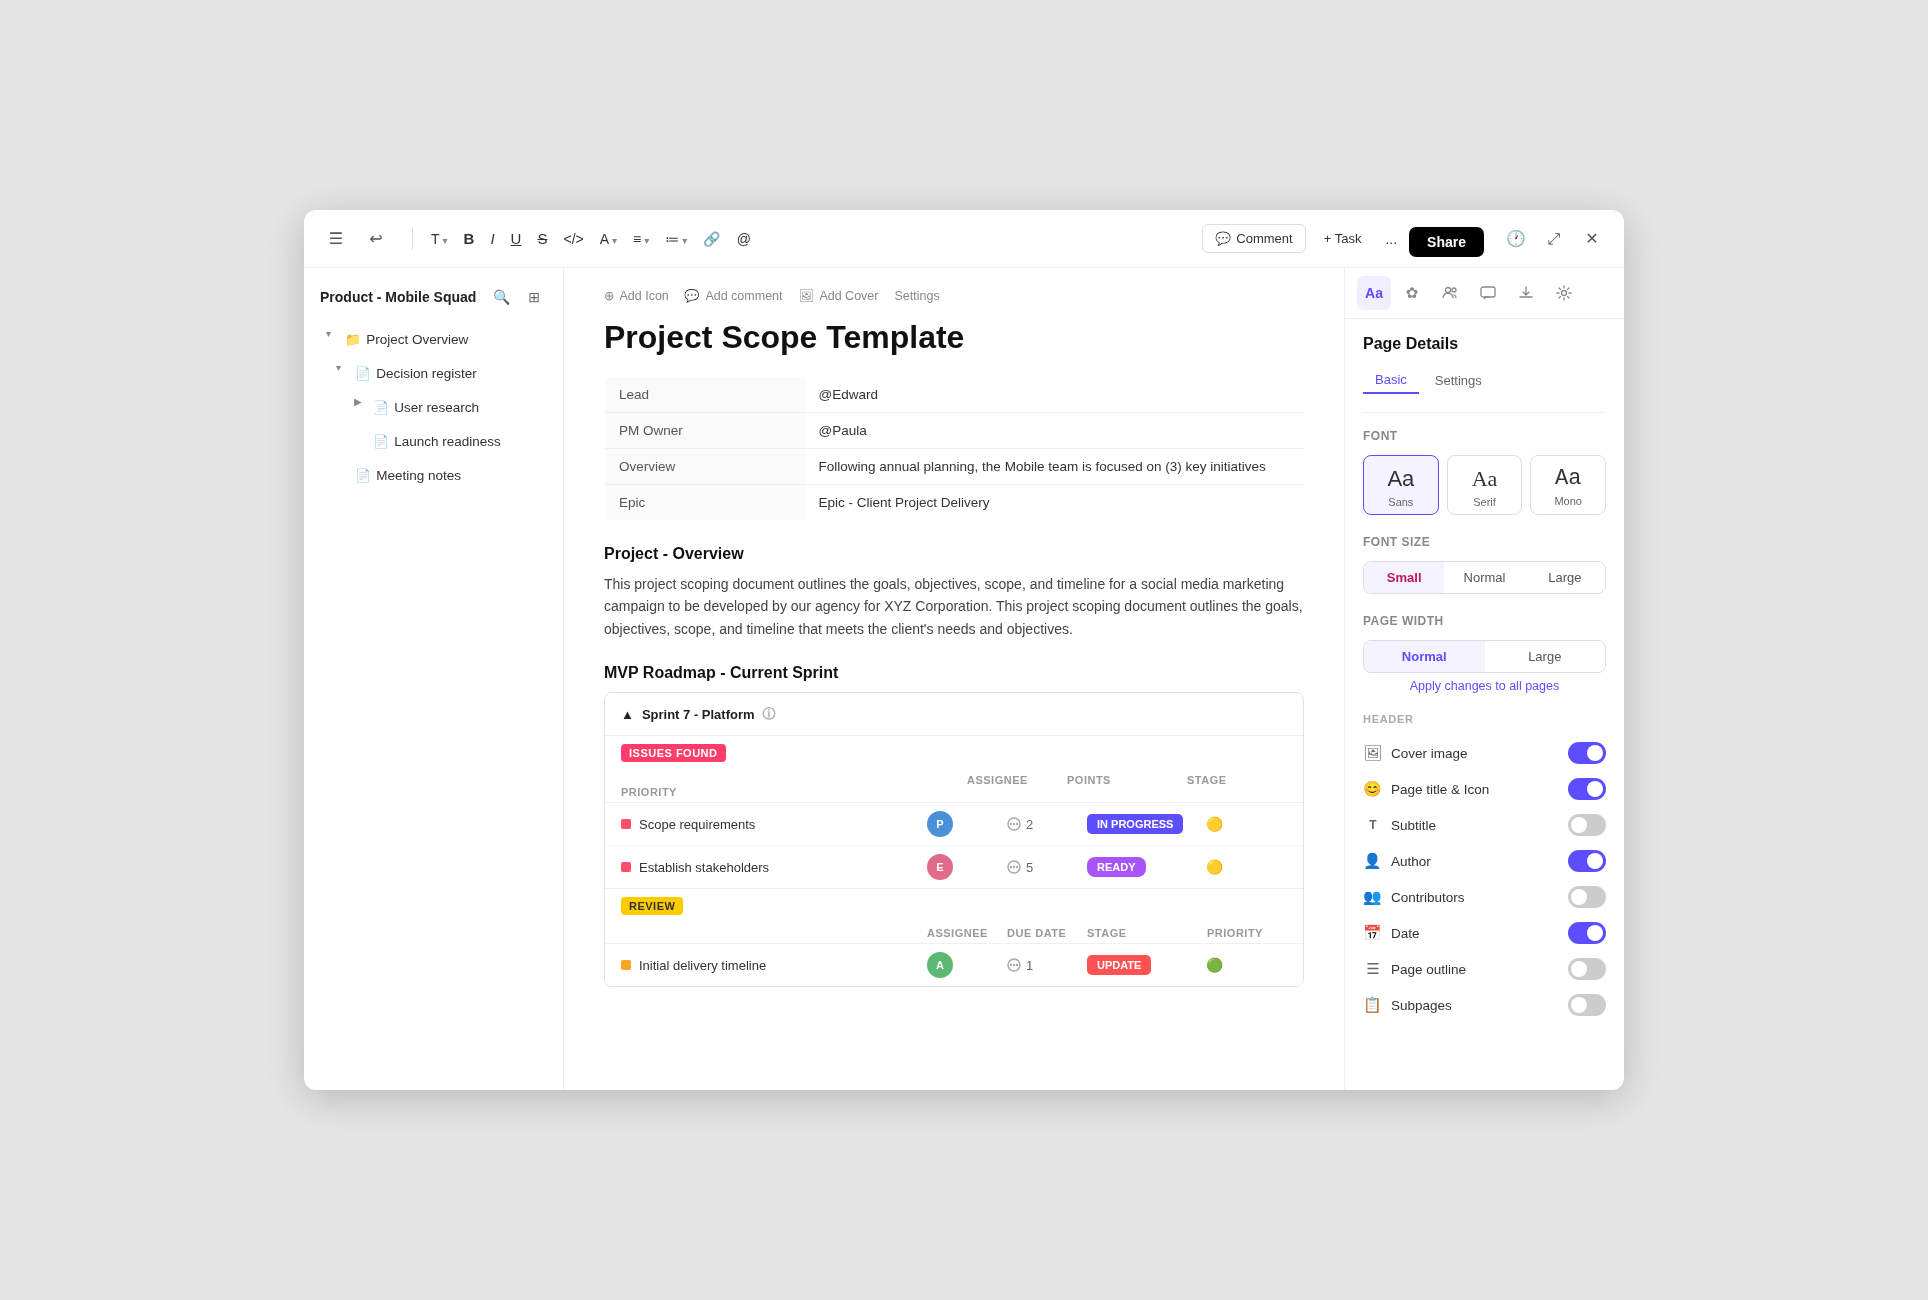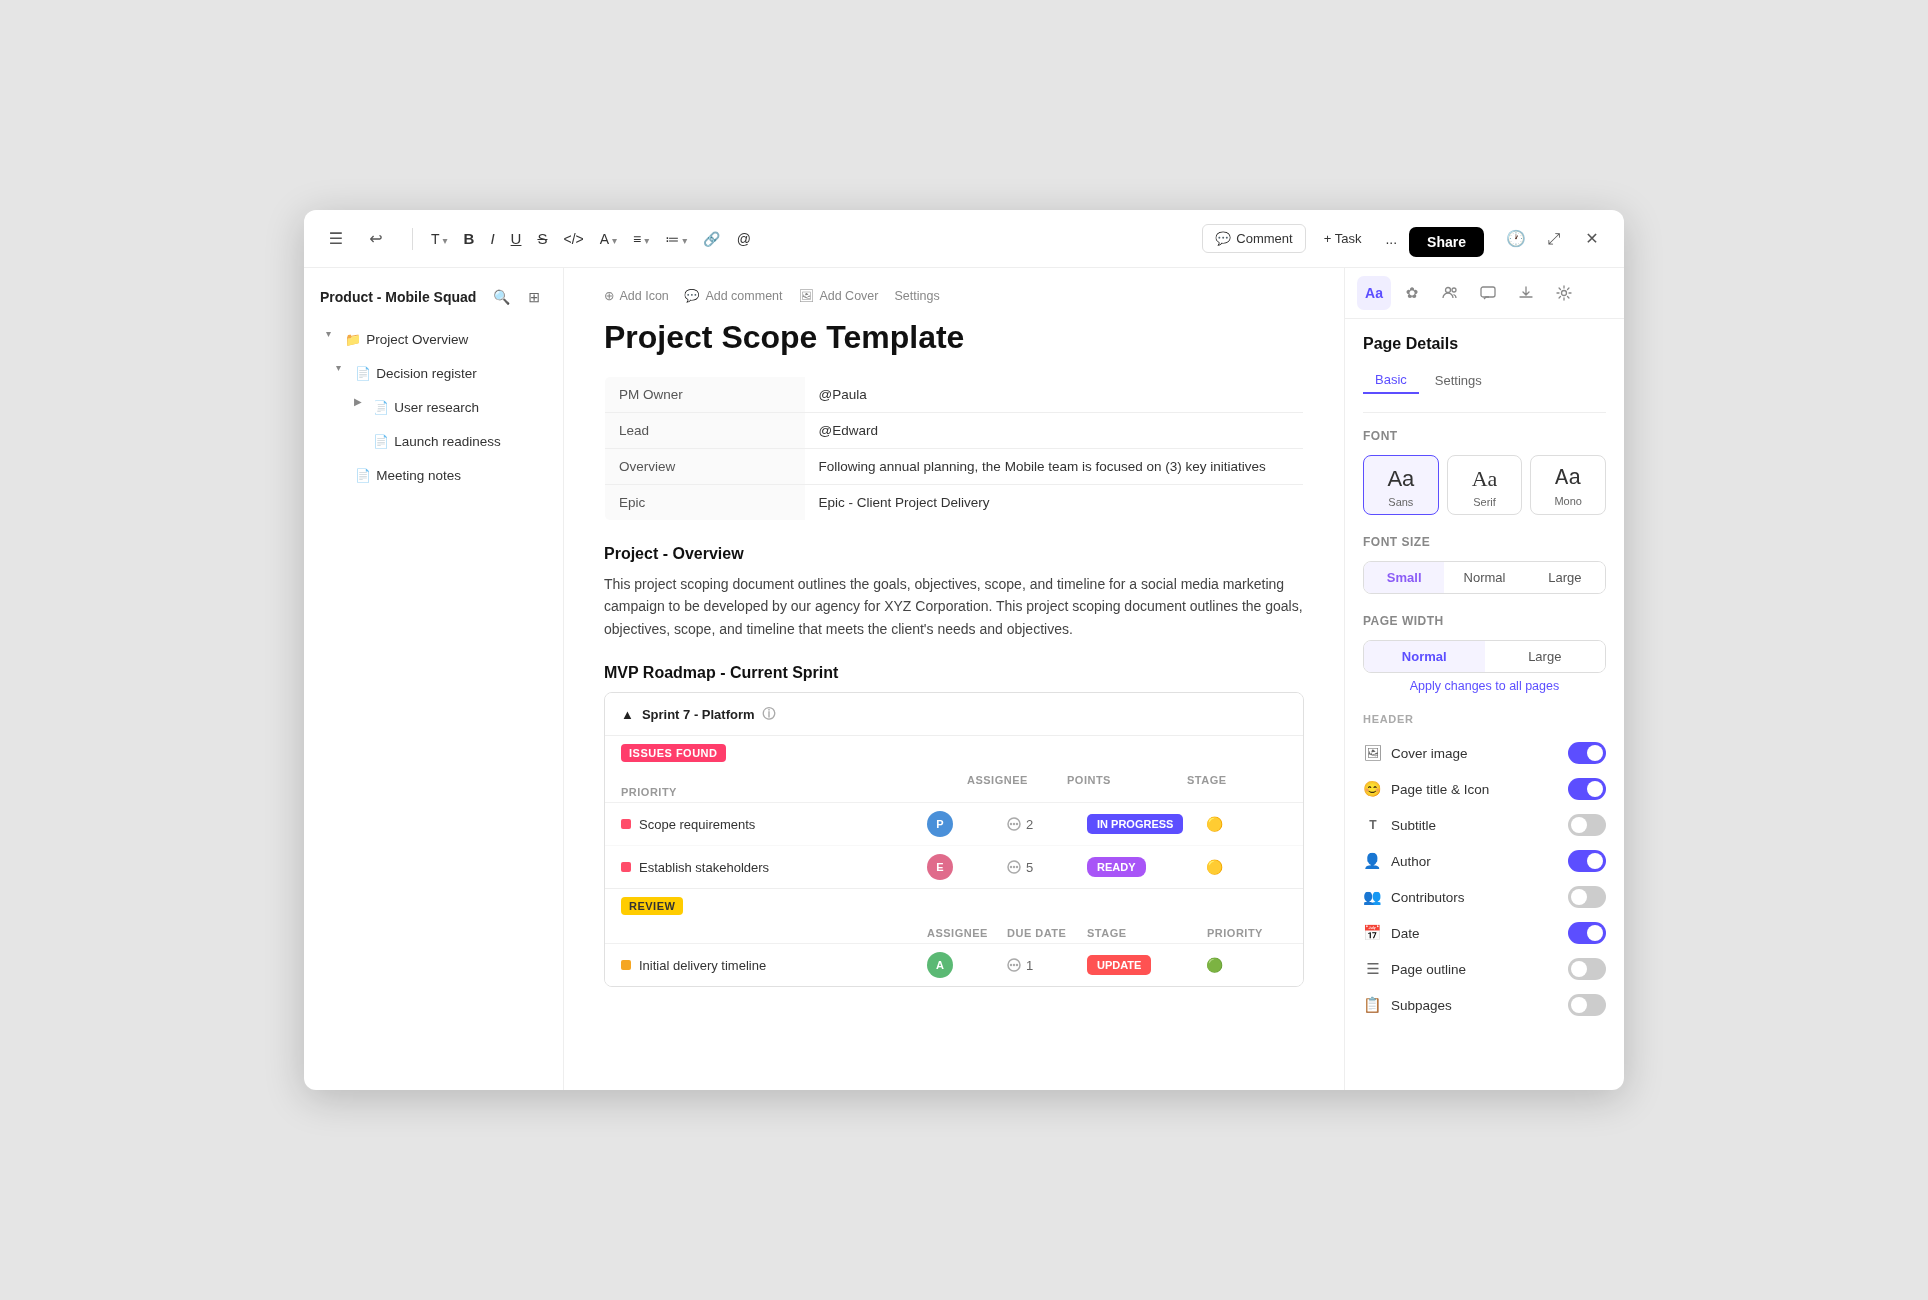--- a/index.html
+++ b/index.html
@@ -480,21 +480,21 @@
       padding: 8px;
       text-align: center;
       font-size: 13px;
       cursor: pointer;
       color: #555;
       background: #fff;
       border: none;
     }
     .size-option.active {
       background: #f5f3ff;
-      color: #8b5cf6;
+      color: #be185d;
       font-weight: 600;
     }
     
     .width-options {
       display: flex;
       gap: 0;
       border: 1px solid #ddd;
       border-radius: 8px;
       overflow: hidden;
       margin-bottom: 6px;
@@ -686,26 +686,26 @@
         <button class="page-action-btn">
           <span>Settings</span>
         </button>
       </div>
 
       <h1 class="page-title">Project Scope Template</h1>
 
       <table class="info-table">
         <tbody id="info-table-body">
             <tr>
+              <td>Lead</td>
+              <td>@Edward</td>
+            </tr>
+            <tr>
               <td>PM Owner</td>
               <td>@Paula</td>
-            </tr>
-            <tr>
-              <td>Lead</td>
-              <td>@Edward</td>
             </tr>
             <tr>
               <td>Overview</td>
               <td>Following annual planning, the Mobile team is focused on (3) key initiatives</td>
             </tr>
             <tr>
               <td>Epic</td>
               <td>Epic - Client Project Delivery</td>
             </tr>
           </tbody>

